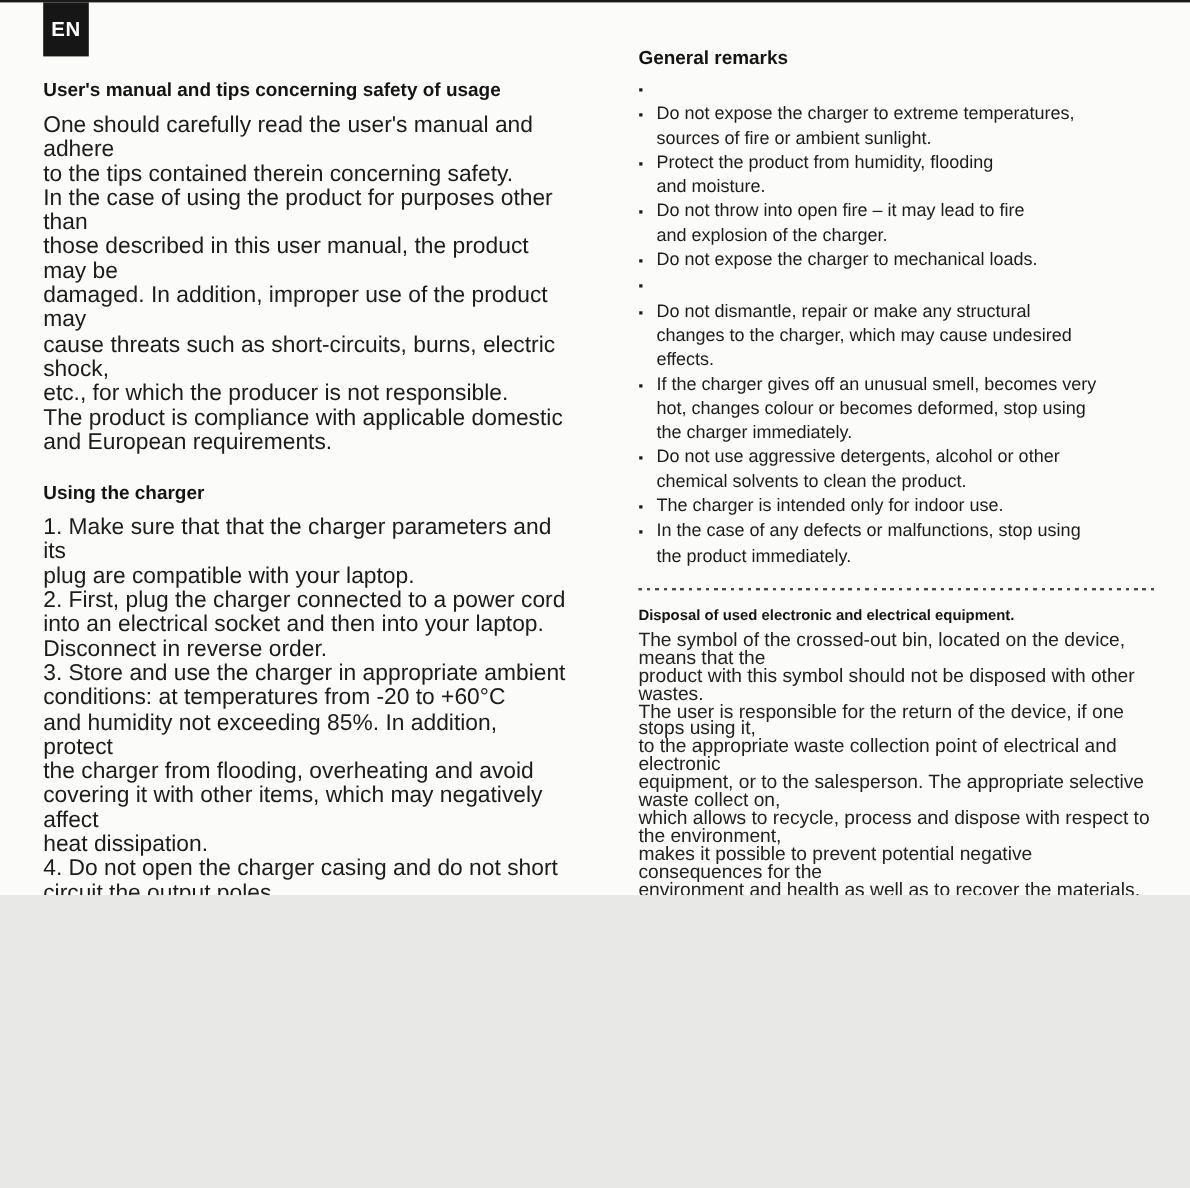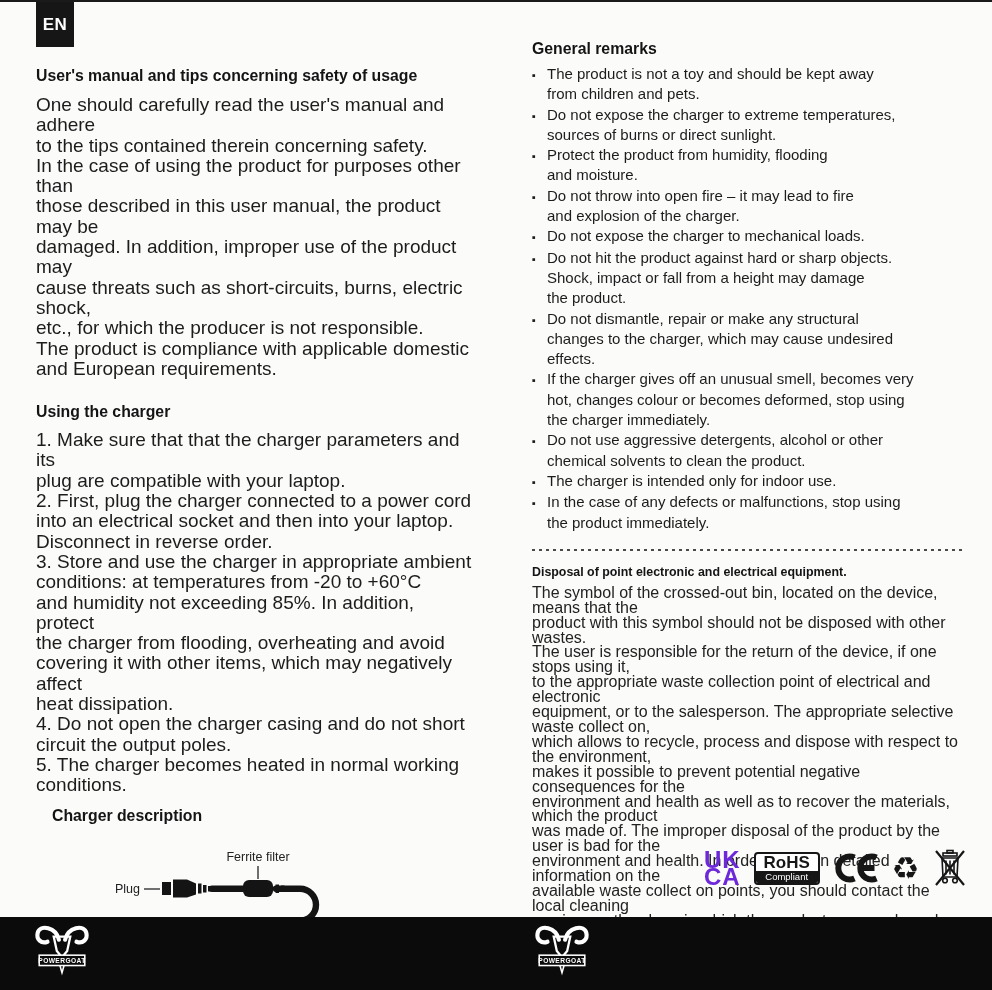--- a/index.html
+++ b/index.html
@@ -1,16 +1,16 @@
 <!DOCTYPE html>
 <html><head>
 <meta charset="utf-8">
 <style>
   html,body{margin:0;padding:0;background:#e8e8e6;}
-  .page{position:relative;width:992px;height:990px;background:#fbfbfa;overflow:hidden;
+  .page{position:relative;width:992px;height:746px;background:#fbfbfa;overflow:hidden;
         font-family:"Liberation Sans", sans-serif;color:#1c1c1c;}
   .top-edge{position:absolute;top:0;left:0;width:992px;height:2px;background:#1a1a1a;}
   .lang-badge{position:absolute;top:2px;left:36px;width:38px;height:45px;background:#161616;
         color:#fff;display:flex;align-items:center;justify-content:center;
         font-weight:bold;font-size:17px;letter-spacing:.5px;}
   .col{position:absolute;}
   .col-left{left:36px;top:60px;width:438px;}
   .col-right{left:532px;top:30px;width:430px;}
   .h{font-weight:bold;font-size:15.8px;line-height:20px;color:#141414;margin:0;}
   .h1{margin-top:6px;}
@@ -127,47 +127,42 @@
         <span>Instruction manual</span>
       </span>
     </div>
   </div>
 
   <div class="col col-right">
     <p class="h rh">General remarks</p>
     <ul class="bullet-list">
       <li>
           <span class="blt">▪</span>
-          <span class="bt">The product is not a toy and should be kept away
-from children and pets.</span>
         </li>
       <li>
           <span class="blt">▪</span>
           <span class="bt">Do not expose the charger to extreme temperatures,
-sources of burns or direct sunlight.</span>
+sources of fire or ambient sunlight.</span>
         </li>
       <li>
           <span class="blt">▪</span>
           <span class="bt">Protect the product from humidity, flooding
 and moisture.</span>
         </li>
       <li>
           <span class="blt">▪</span>
           <span class="bt">Do not throw into open fire – it may lead to fire
 and explosion of the charger.</span>
         </li>
       <li>
           <span class="blt">▪</span>
           <span class="bt">Do not expose the charger to mechanical loads.</span>
         </li>
       <li>
           <span class="blt">▪</span>
-          <span class="bt">Do not hit the product against hard or sharp objects.
-Shock, impact or fall from a height may damage
-the product.</span>
         </li>
       <li>
           <span class="blt">▪</span>
           <span class="bt">Do not dismantle, repair or make any structural
 changes to the charger, which may cause undesired
 effects.</span>
         </li>
       <li>
           <span class="blt">▪</span>
           <span class="bt">If the charger gives off an unusual smell, becomes very
@@ -185,21 +180,21 @@
         </li>
       <li>
           <span class="blt">▪</span>
           <span class="bt">In the case of any defects or malfunctions, stop using
 the product immediately.</span>
         </li>
     </ul>
 
     <div class="dashed-divider"></div>
 
-    <p class="disposal-title">Disposal of point electronic and electrical equipment.</p>
+    <p class="disposal-title">Disposal of used electronic and electrical equipment.</p>
     <p class="disposal-body">The symbol of the crossed-out bin, located on the device, means that the
 product with this symbol should not be disposed with other wastes.
 The user is responsible for the return of the device, if one stops using it,
 to the appropriate waste collection point of electrical and electronic
 equipment, or to the salesperson. The appropriate selective waste collect on,
 which allows to recycle, process and dispose with respect to the environment,
 makes it possible to prevent potential negative consequences for the
 environment and health as well as to recover the materials, which the product
 was made of. The improper disposal of the product by the user is bad for the
 environment and health. In order to obtain detailed information on the

